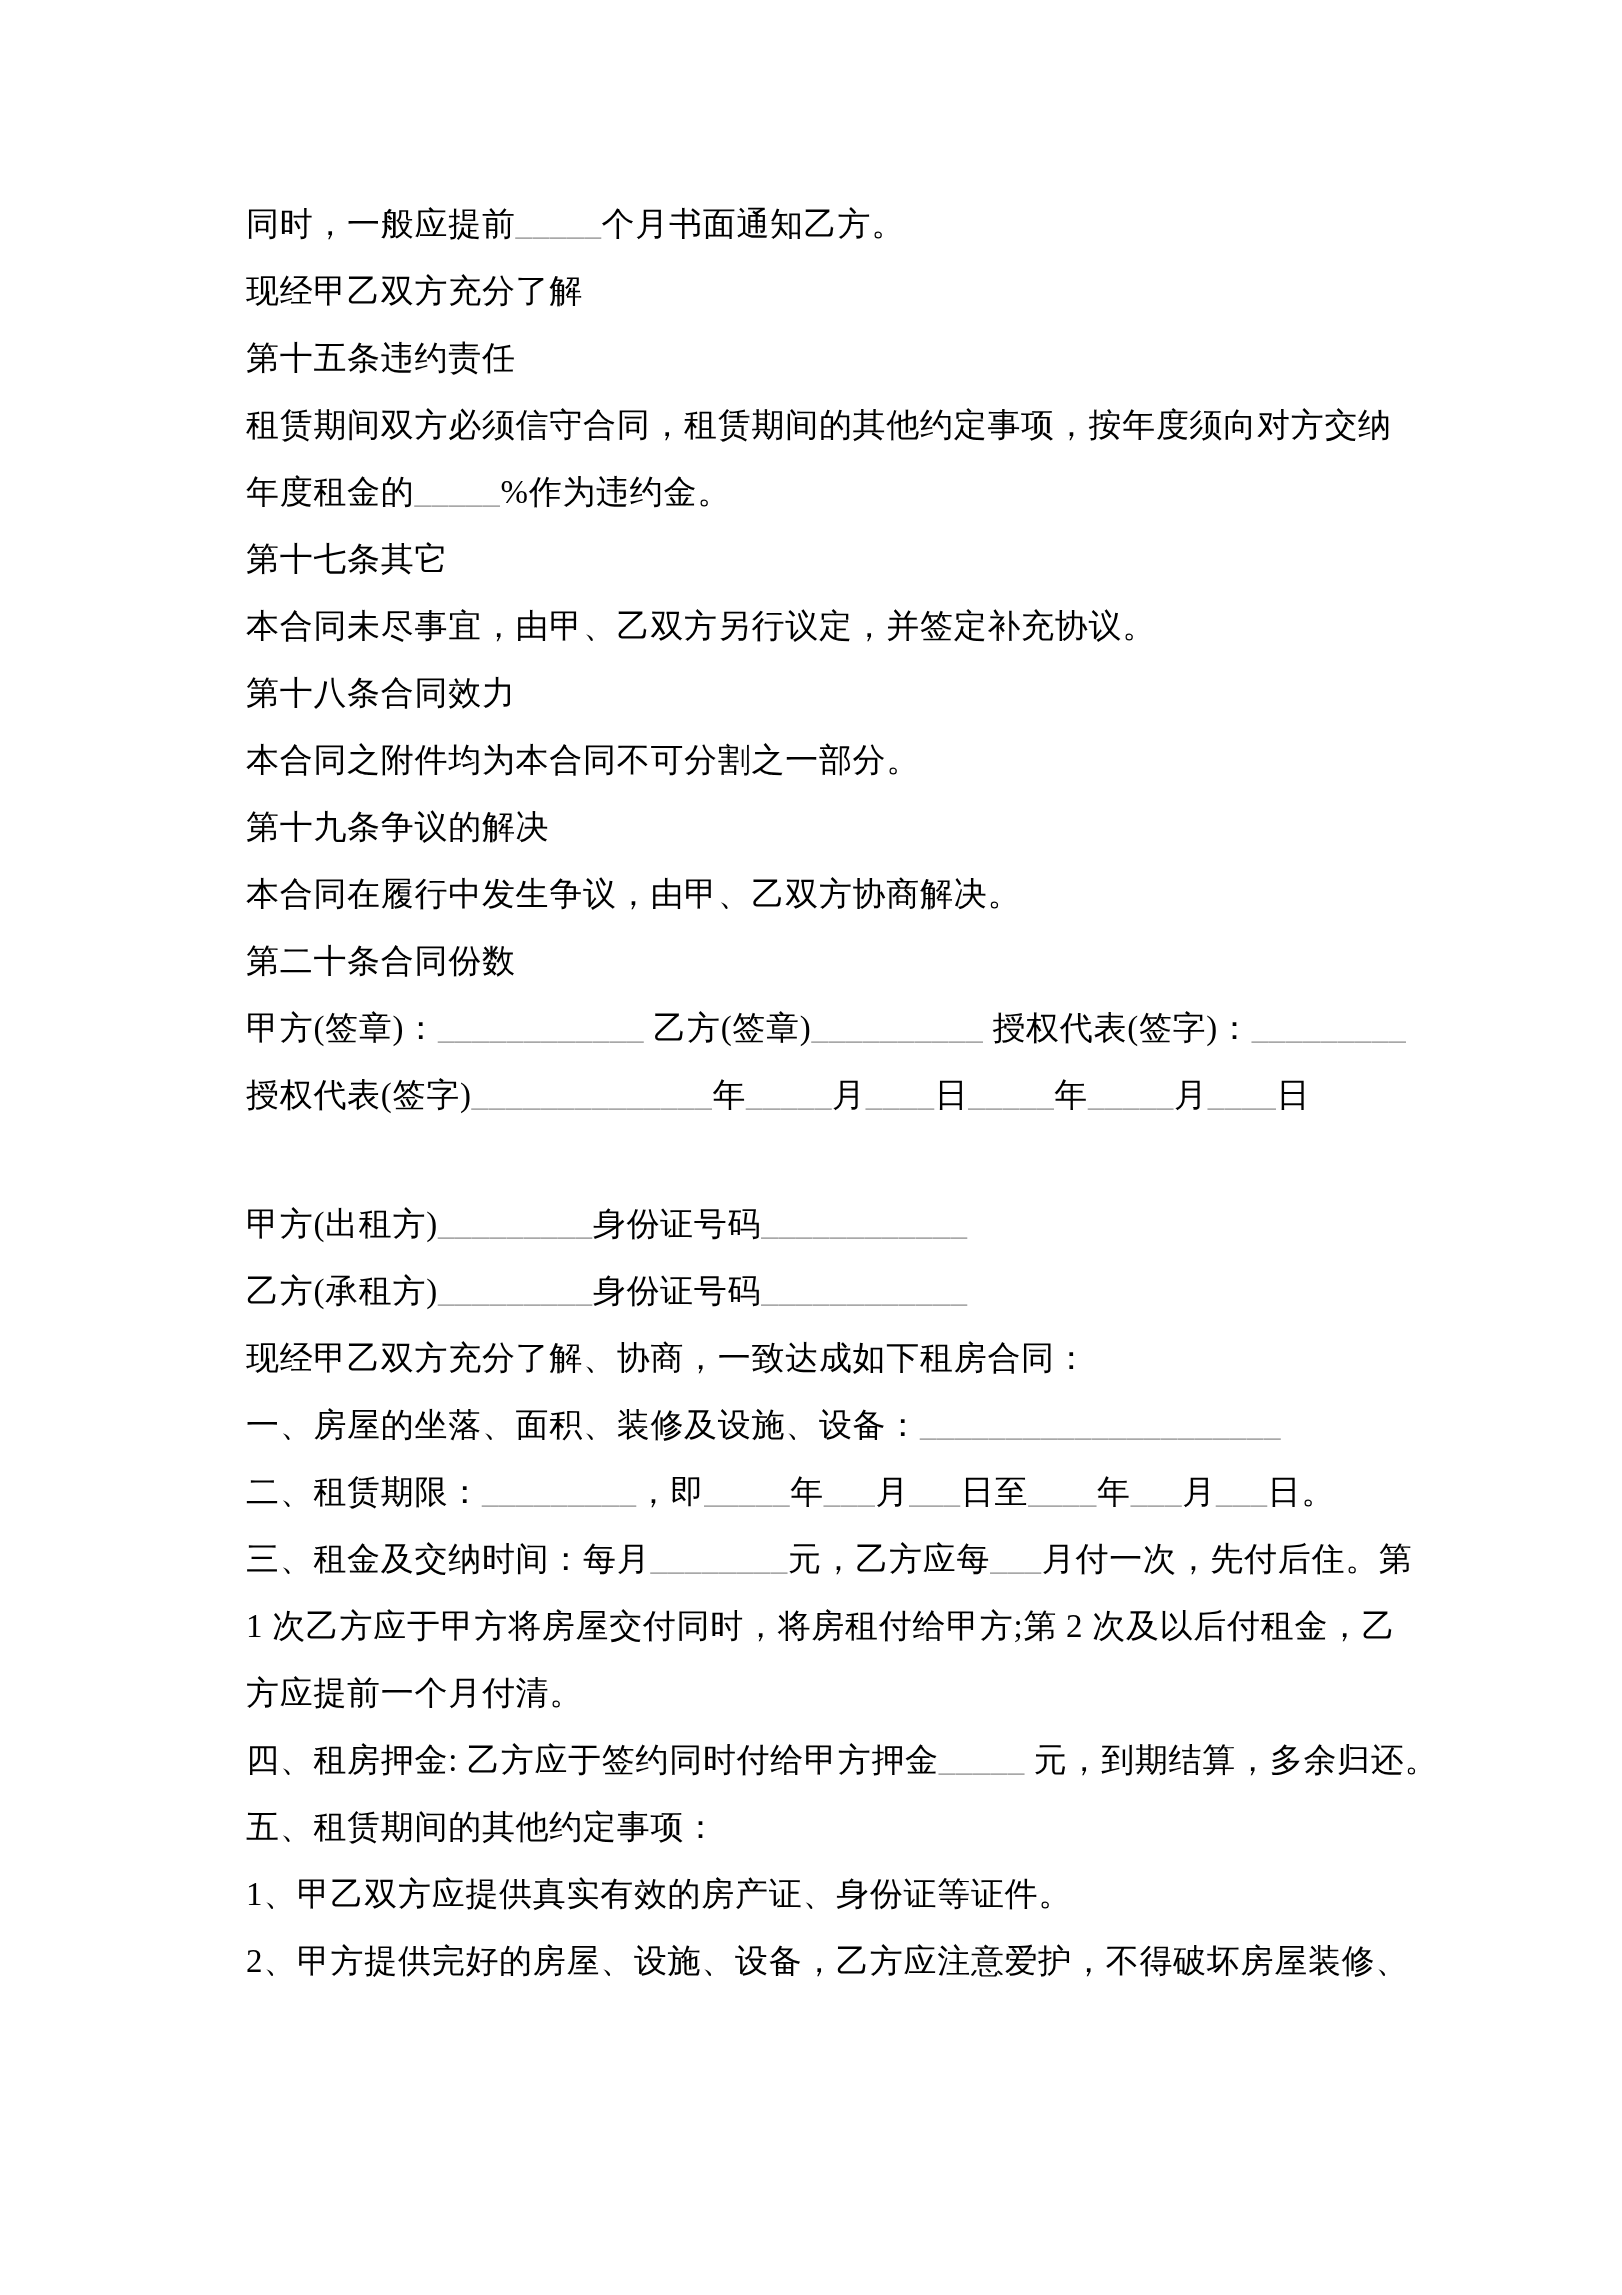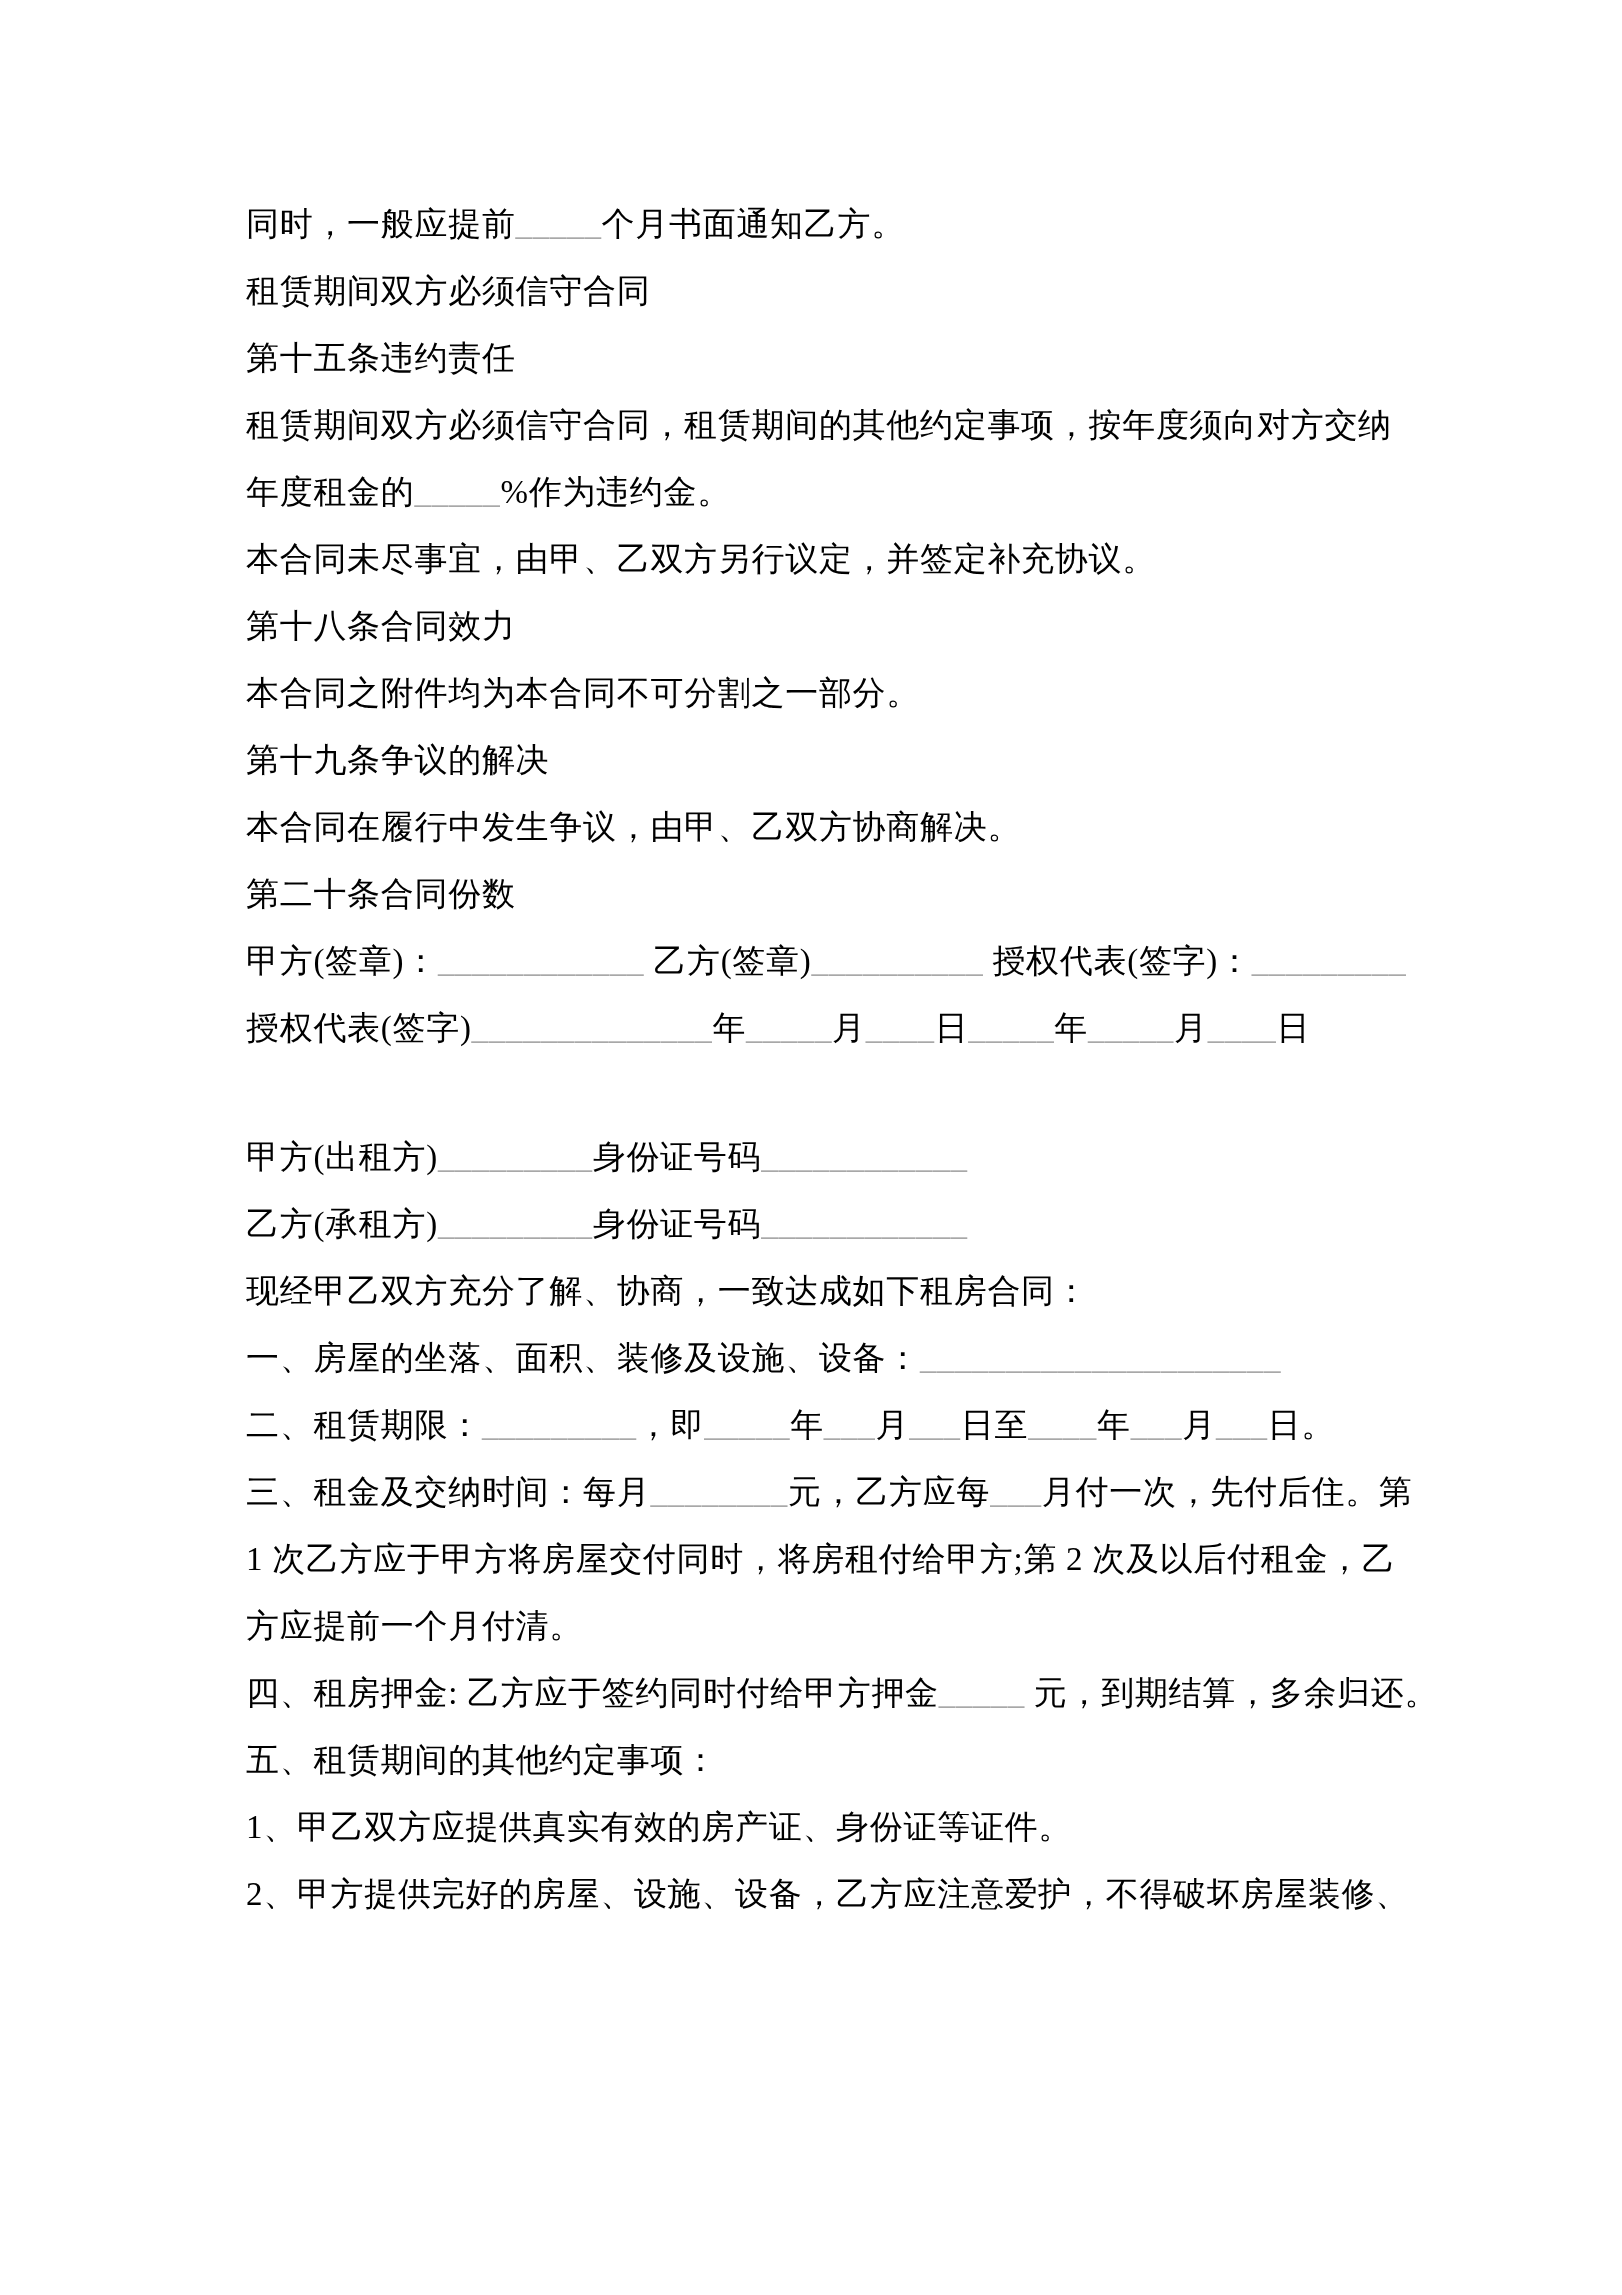--- a/index.html
+++ b/index.html
@@ -32,24 +32,25 @@
     .section-gap { height: 62px; }
     .blank { color: var(--blank, #a8a8a8); }
   </style>
 </head>
 <body>
 
 <div class="page">
   <div class="content">
 
     <p class="line">同时，一般应提前<span class="blank">_____</span>个月书面通知乙方。</p>
-    <p class="line">租赁期间双方必须信守合同</p>
+    <p class="line">现经甲乙双方充分了解</p>
     <p class="line">第十五条违约责任</p>
     <p class="line">租赁期间双方必须信守合同，租赁期间的其他约定事项，按年度须向对方交纳</p>
     <p class="line">年度租金的<span class="blank">_____</span>%作为违约金。</p>
+    <p class="line">第十七条其它</p>
     <p class="line">本合同未尽事宜，由甲、乙双方另行议定，并签定补充协议。</p>
     <p class="line">第十八条合同效力</p>
     <p class="line">本合同之附件均为本合同不可分割之一部分。</p>
     <p class="line">第十九条争议的解决</p>
     <p class="line">本合同在履行中发生争议，由甲、乙双方协商解决。</p>
     <p class="line">第二十条合同份数</p>
     <p class="line">甲方(签章)：<span class="blank">____________</span> 乙方(签章)<span class="blank">__________</span> 授权代表(签字)：<span class="blank">_________</span></p>
     <p class="line">授权代表(签字)<span class="blank">______________</span>年<span class="blank">_____</span>月<span class="blank">____</span>日<span class="blank">_____</span>年<span class="blank">_____</span>月<span class="blank">____</span>日</p>
 
     <div class="section-gap"></div>

